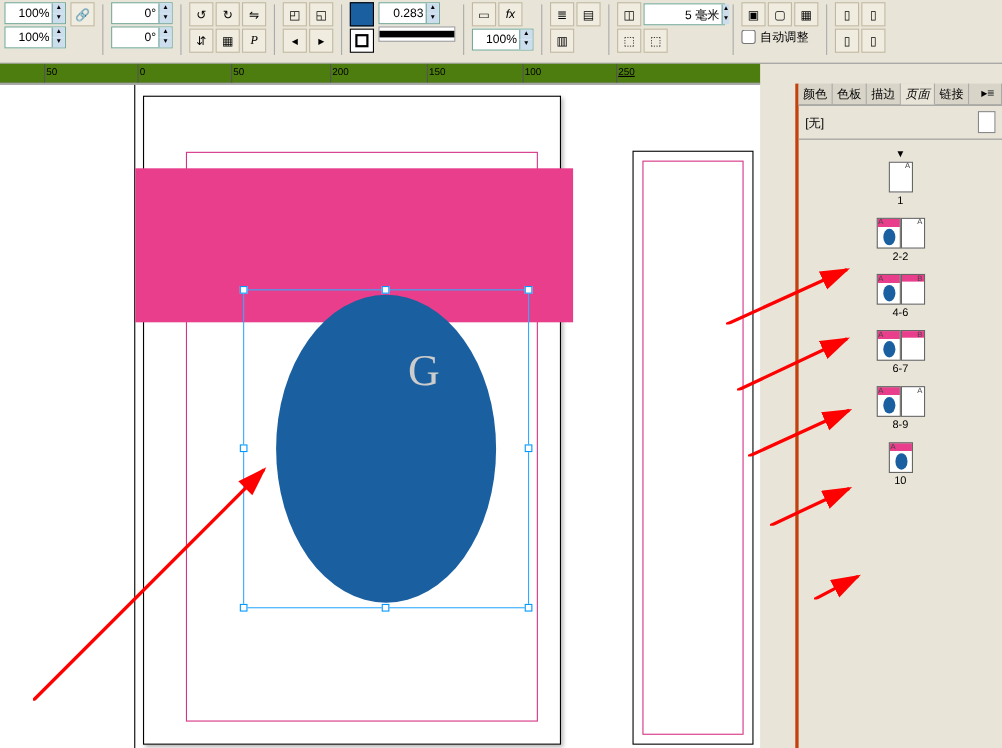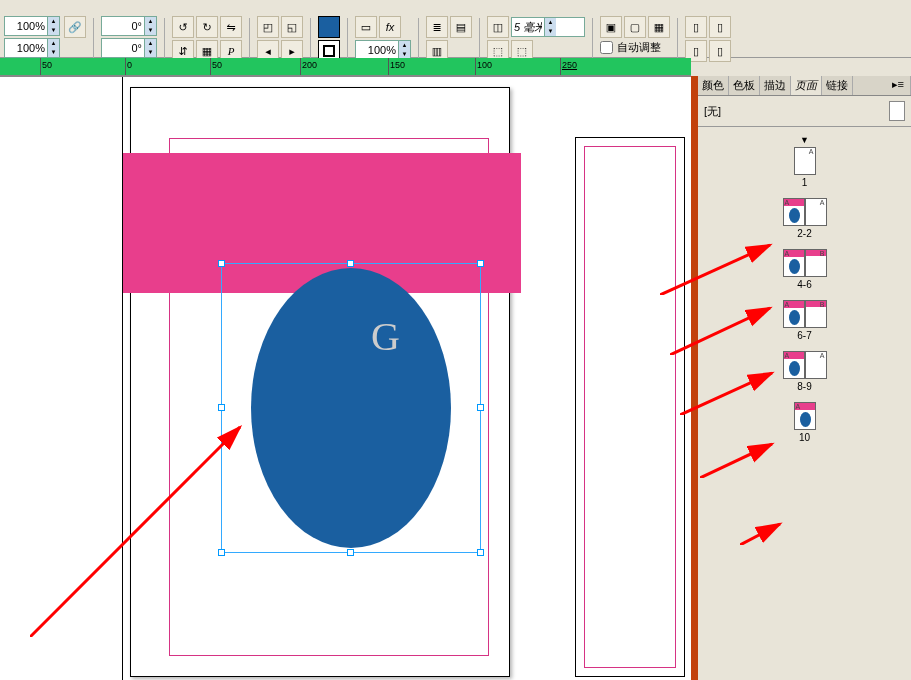--- a/index.html
+++ b/index.html
@@ -1,37 +1,37 @@
 <!DOCTYPE html>
 <html><head>
 <meta charset="utf-8">
 <style>
   * { box-sizing: border-box; margin: 0; padding: 0; font-family: "Microsoft YaHei", sans-serif; }
   body { width: 911px; height: 680px; background: #e8e4d8; overflow: hidden; position: relative; }
 
   
-  .toolbar { height: 58px; background: #e8e4d8; border-bottom: 1px solid #999; display: flex; align-items: flex-start; padding: 16px 4px; gap: 4px; }
+  .toolbar { height: 58px; background: #e8e4d8; border-bottom: 1px solid #999; display: flex; align-items: flex-start; padding: 2px 4px; gap: 4px; }
   .toolgroup { display: flex; flex-direction: column; gap: 2px; }
   .toolrow { display: flex; gap: 2px; align-items: center; }
   .spin { display: flex; align-items: center; border: 1px solid #7a9; background: #fff; height: 20px; }
   .spin input { width: 42px; border: none; font-size: 11px; text-align: right; padding: 0 2px; background: transparent; }
   .spin .arrows { width: 12px; height: 18px; display: flex; flex-direction: column; }
   .spin .arrows span { flex:1; font-size:6px; text-align:center; line-height:8px; background:#cde; border-left:1px solid #7a9; cursor:pointer;}
   .ico { width: 22px; height: 22px; border: 1px solid #c0b8a0; background: #f0ece0; display:flex; align-items:center; justify-content:center; font-size:11px; cursor:pointer;}
   .swatch-fill { width:22px; height:22px; border:1px solid #000; background:#1a5fa0; }
   .swatch-stroke { width:22px; height:22px; border:1px solid #000; background:#fff; position:relative;}
   .swatch-stroke::after{content:"";position:absolute;inset:4px;border:2px solid #000;}
   .sep { width:1px; height:46px; background:#aaa; margin:2px 3px;}
   .stroke-line{width:70px;height:14px;border:1px solid #999;background:#fff;display:flex;align-items:center;}
   .stroke-line div{height:6px;background:#000;width:100%;}
   .checkbox-row{display:flex;align-items:center;gap:4px;font-size:11px;}
   input[type=checkbox]{width:13px;height:13px;}
 
   
-  .ruler-h { position:absolute; top:58px; left:0; right:220px; height:18px; background:#22c55e; border-bottom:1px solid #888; font-size:9px; overflow:hidden;}
+  .ruler-h { position:absolute; top:58px; left:0; right:220px; height:18px; background:#4d7c0f; border-bottom:1px solid #888; font-size:9px; overflow:hidden;}
   .ruler-h .tick{position:absolute;top:0;height:18px;border-left:1px solid #555;}
   .ruler-h .lbl{position:absolute;top:2px;font-size:9px;}
 
   
   .canvas { position:absolute; top:76px; left:0; right:220px; bottom:0; background:#fff; overflow:hidden; border-top:1px solid #888;}
   .page { position:absolute; left:130px; top:10px; width:380px; height:590px; background:#fff; border:1px solid #000; box-shadow:2px 2px 4px rgba(0,0,0,0.3);}
   .page2 { position:absolute; left:575px; top:60px; width:110px; height:540px; background:#fff; border:1px solid #000;}
   .margin-guide{position:absolute;left:38px;top:50px;right:20px;bottom:20px;border:1px solid #d63384;}
   .pink-rect{position:absolute;left:-8px;top:65px;width:398px;height:140px;background:#e83e8c;}
   .blue-ellipse{position:absolute;left:120px;top:180px;width:200px;height:280px;}
@@ -41,21 +41,21 @@
   .h-tl{left:-4px;top:-4px;} .h-tr{right:-4px;top:-4px;} .h-bl{left:-4px;bottom:-4px;} .h-br{right:-4px;bottom:-4px;}
   .h-tm{left:50%;top:-4px;margin-left:-4px;} .h-bm{left:50%;bottom:-4px;margin-left:-4px;}
   .h-ml{left:-4px;top:50%;margin-top:-4px;} .h-mr{right:-4px;top:50%;margin-top:-4px;}
   .g-letter{position:absolute;left:240px;top:225px;font-size:40px;color:#ccc;font-family:serif;}
   .left-edge{position:absolute;left:122px;top:0;bottom:0;width:1px;background:#000;}
 
   
   .arrow{position:absolute;pointer-events:none;}
 
   
-  .panels{position:absolute;top:76px;right:0;width:220px;bottom:0;background:#e8e4d8;border-left:7px solid #c2410c;}
+  .panels{position:absolute;top:76px;right:0;width:188px;bottom:0;background:#e8e4d8;border-left:3px solid #c2410c;}
   .panel-tabs{display:flex;height:20px;border-bottom:1px solid #888;font-size:11px;background:#d8d4c8;}
   .panel-tabs span{padding:2px 4px;border-right:1px solid #aaa;cursor:pointer;}
   .panel-tabs .active{background:#e8e4d8;font-style:italic;}
   .panel-tabs .menu-dots{margin-left:auto;padding:2px 6px;}
 
   .master-list{padding:2px 0;}
   .master-row{display:flex;align-items:center;justify-content:space-between;font-size:11px;padding:2px 6px;height:26px;}
   .master-row.active{background:#333;color:#fff;}
   .master-thumb{display:flex;gap:0;}
   .master-thumb .pg{width:16px;height:20px;border:1px solid #888;background:#fff;}
@@ -151,20 +151,36 @@
   </div>
   <div class="sep"></div>
   <div class="toolgroup" style="justify-content:center;">
     <div class="toolrow" style="gap:2px;">
       <div class="swatch-fill"></div>
     </div>
     <div class="toolrow">
       <div class="swatch-stroke"></div>
     </div>
   </div>
+  <div class="toolgroup">
+    <div class="toolrow">
+      <div class="spin">
+          <input value="0.283" style="">
+          <div class="arrows">
+            <span>▲</span>
+            <span>▼</span>
+          </div>
+        </div>
+    </div>
+    <div class="toolrow">
+      <div class="stroke-line">
+          <div></div>
+        </div>
+    </div>
+  </div>
   <div class="sep"></div>
   <div class="toolgroup">
     <div class="toolrow">
       <div class="ico">▭</div>
       <div class="ico" style="font-style:italic;">fx</div>
     </div>
     <div class="toolrow">
       <div class="spin">
           <input value="100%" style="">
           <div class="arrows">
@@ -182,21 +198,21 @@
       </div>
     <div class="toolrow">
         <div class="ico">▥</div>
       </div>
   </div>
   <div class="sep"></div>
   <div class="toolgroup">
     <div class="toolrow">
       <div class="ico">◫</div>
       <div class="spin" style="width:74px;">
-          <input style="width: 32px; font-style: italic;" value="5 毫米">
+          <input style="width: 70px;" value="5 毫米">
           <div class="arrows">
             <span>▲</span>
             <span>▼</span>
           </div>
         </div>
     </div>
     <div class="toolrow">
       <div class="ico">⬚</div>
       <div class="ico">⬚</div>
     </div>

